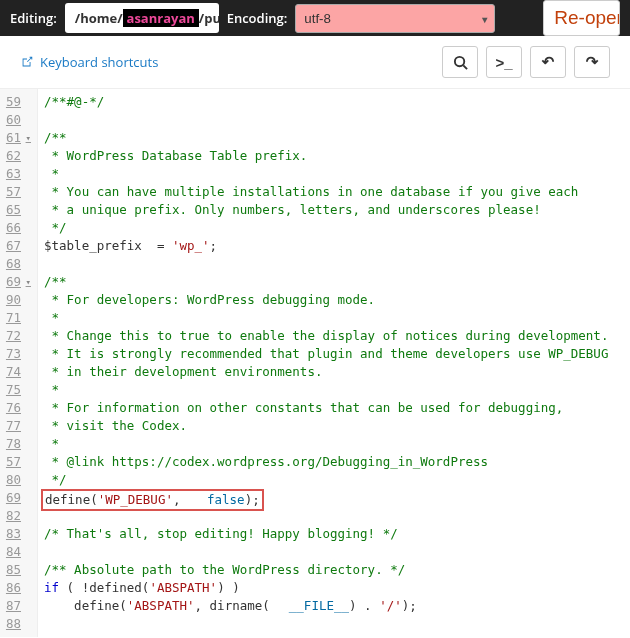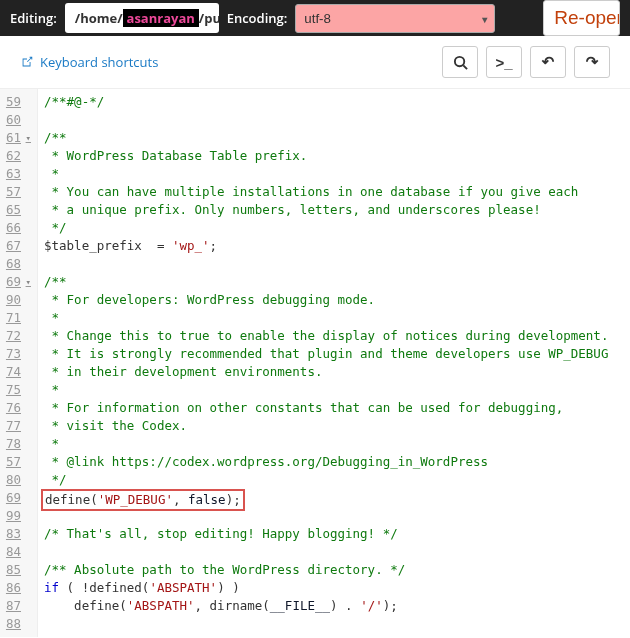--- a/index.html
+++ b/index.html
@@ -23,21 +23,21 @@
 .gutter .ln { height: 18px; display: flex; justify-content: flex-end; align-items: flex-start; gap: 2px; text-decoration: underline; }
 .gutter .fold { font-size: 9px; color: #888; width: 8px; }
 .code { padding: 4px 6px; white-space: pre; }
 .code .line { height: 18px; }
 .c-comment { color: #0f7a0f; }
 .c-var { color: #333; margin-top: 24px; }
 .c-op { color: #333; }
 .c-str { color: #a31515; }
 .c-kw { color: #00c; }
 .c-func { color: #333; }
-.c-const { color: #0f172a; }
+.c-const { color: #0369a1; margin-left: 19px; }
 .hl-box { border: 2px solid #d9534f; display: inline-block; padding: 0 2px; margin-left: -3px; }
 </style>
 </head>
 <body>
 
 <div class="header">
   <label>Editing:</label>
   <div class="path-box">
     <span>/home/ </span>
     <span class="redacted">asanrayan</span>
@@ -160,21 +160,21 @@
       </div>
       <div class="ln">
         <span>80</span>
         <span class="fold"></span>
       </div>
       <div class="ln">
         <span>69</span>
         <span class="fold"></span>
       </div>
       <div class="ln">
-        <span>99</span>
+        <span>82</span>
         <span class="fold"></span>
       </div>
       <div class="ln">
         <span>83</span>
         <span class="fold"></span>
       </div>
       <div class="ln">
         <span>84</span>
         <span class="fold"></span>
       </div>

